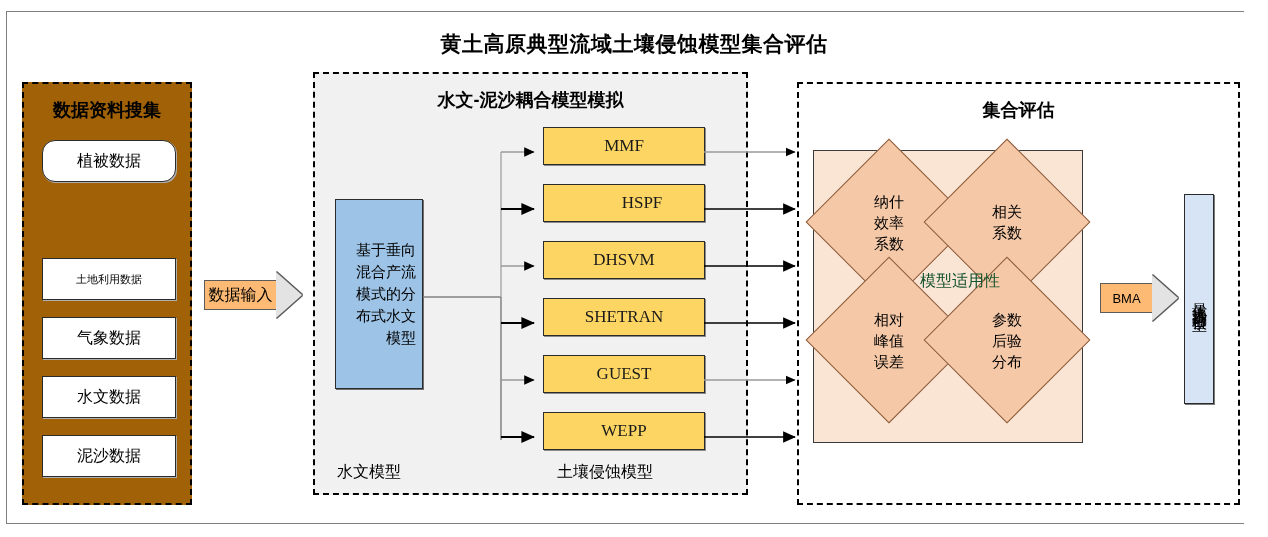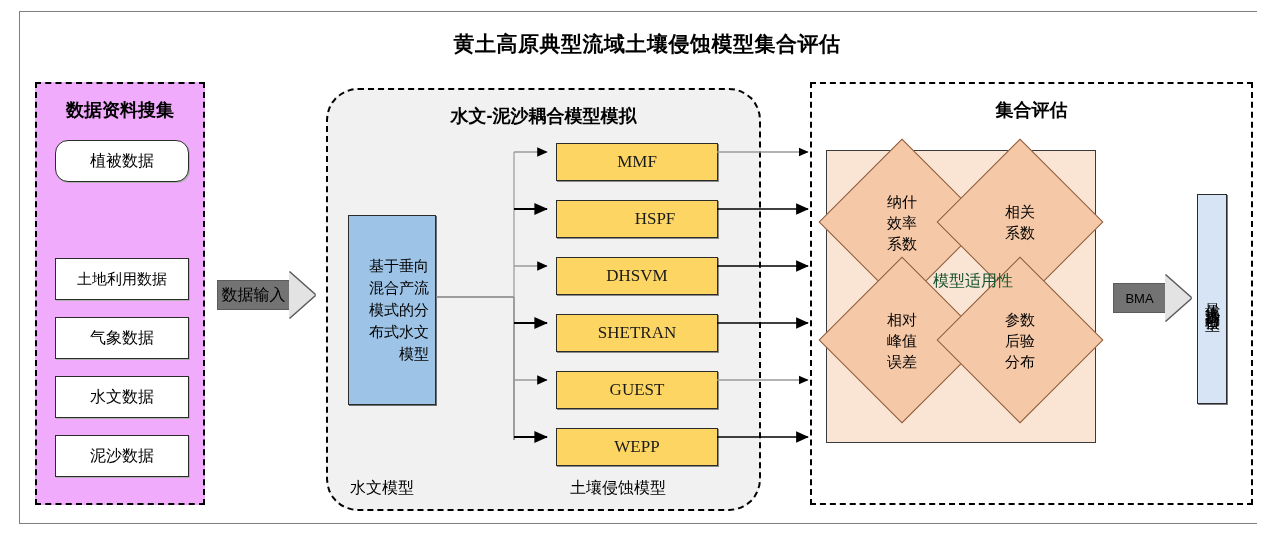--- a/index.html
+++ b/index.html
@@ -1,43 +1,43 @@
 <!DOCTYPE html>
 <html><head>
 <meta charset="utf-8">
 <style>
   html,body{margin:0;padding:0;background:#ffffff;}
   body{width:1268px;height:537px;font-family:"Liberation Sans","DejaVu Sans",sans-serif;}
-  #root{position:relative;width:1244px;height:537px;overflow:hidden;background:#fff;margin-left:13px;}
+  #root{position:relative;width:1244px;height:537px;overflow:hidden;background:#fff;}
 
   .outer-frame{position:absolute;left:6px;top:11px;width:1254px;height:513px;border:1px solid #7f7f7f;box-sizing:border-box;background:#fff;}
 
   .page-title{position:absolute;left:0;top:30px;width:1268px;text-align:center;font-size:21px;font-weight:bold;color:#000;letter-spacing:.5px;}
 
   .panel{position:absolute;border:2px dashed #000;box-sizing:border-box;}
-  .panel-bg-grey{background:#f0abfc;}
+  .panel-bg-grey{background:#a16207;}
   .panel-bg-light{background:#f1f1f1;}
   .panel-bg-white{background:#ffffff;}
   .panel-title{position:absolute;width:100%;text-align:center;font-size:18px;font-weight:bold;color:#000;}
 
   
   #panel-collect{left:22px;top:82px;width:170px;height:423px;}
   .data-box{position:absolute;left:18px;width:134px;height:42px;background:#ffffff;border:1px solid #2b2b2b;box-sizing:border-box;
             display:flex;align-items:center;justify-content:center;font-size:16px;color:#000;
             box-shadow:1px 1px 0 #b0b0b0;}
-  .data-box.wide{font-size:15px;}
+  .data-box.wide{font-size:11px;}
 
   
   .block-arrow{position:absolute;display:flex;align-items:center;}
-  .block-arrow .body{background:#737373;border:1px solid #5b5b5b;border-right:none;box-sizing:border-box;
+  .block-arrow .body{background:#fdba74;border:1px solid #5b5b5b;border-right:none;box-sizing:border-box;
         display:flex;align-items:center;justify-content:center;font-size:16px;color:#000;}
   .block-arrow .head{width:0;height:0;}
 
   
-  #panel-sim{left:313px;top:88px;width:435px;height:423px;border-radius:32px;}
+  #panel-sim{left:313px;top:72px;width:435px;height:423px;}
   #hydro-box{position:absolute;left:20px;top:125px;width:88px;height:190px;background:#9dc3e6;border:1px solid #2b2b2b;
      box-sizing:border-box;display:flex;align-items:center;justify-content:center;text-align:right;
      font-size:15px;line-height:22px;color:#000;padding:0 6px;box-shadow:1px 1px 0 #6f6f6f;}
   .model-box{position:absolute;width:162px;height:38px;background:#fcd563;border:1px solid #2b2b2b;box-sizing:border-box;
      display:flex;align-items:center;justify-content:center;font-size:17px;color:#1a1a1a;
      font-family:"Liberation Serif","DejaVu Serif",serif;box-shadow:1px 1px 0 #8a8a8a;}
   .sub-label{position:absolute;font-size:16px;color:#000;}
 
   
   #panel-ens{left:797px;top:82px;width:443px;height:423px;}

